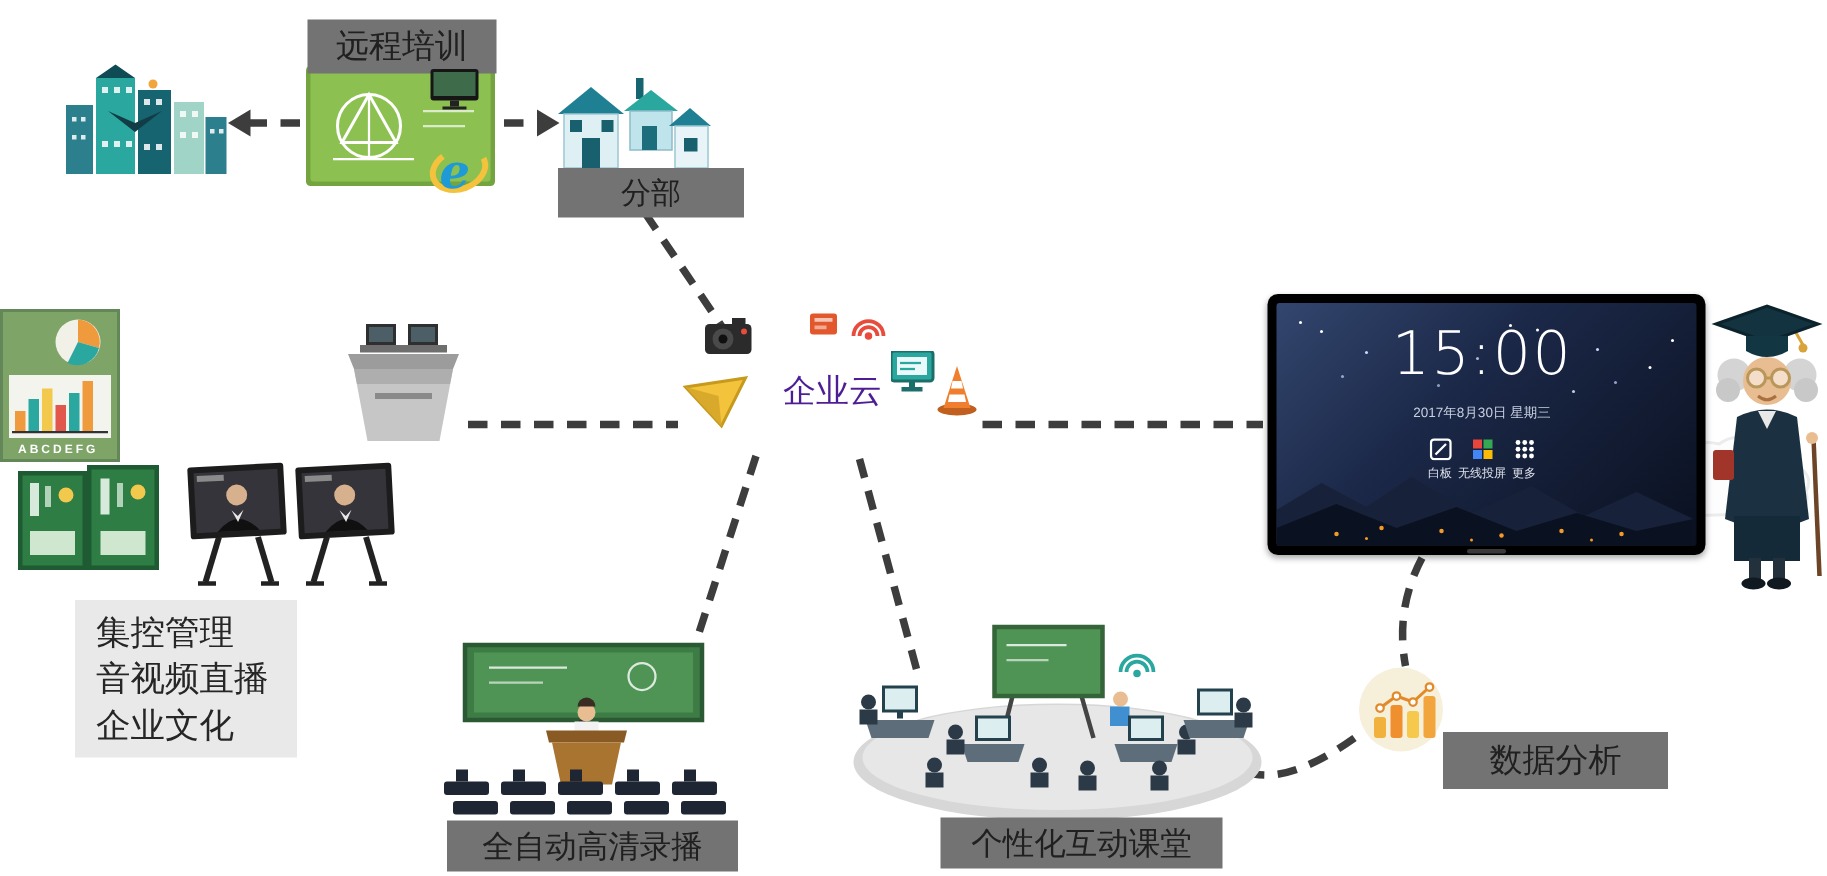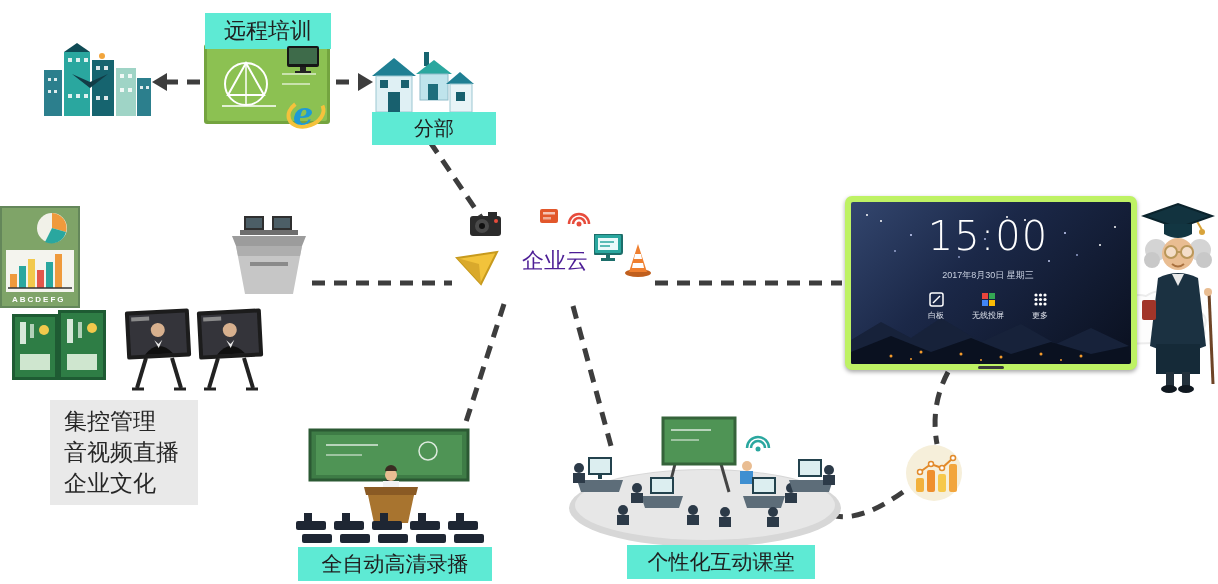--- a/index.html
+++ b/index.html
@@ -1,29 +1,29 @@
 <!DOCTYPE html>
 <html><head>
 <meta charset="utf-8">
 <style>
 *{margin:0;padding:0;box-sizing:border-box}
 html,body{width:1218px;height:584px;background:#fff;font-family:"Liberation Sans","DejaVu Sans",sans-serif;overflow:hidden}
 #stage{position:relative;width:1218px;height:584px;background:#fff}
 .abs{position:absolute}
 svg{display:block}
-.tag{background:#5eead4;color:#202020;text-align:center;font-size:20px;padding:3px 8px;white-space:nowrap;display:flex;align-items:center;justify-content:center}.z1{z-index:1}.z2{z-index:2}.z3{z-index:3}
+.tag{background:#737373;color:#202020;text-align:center;font-size:20px;padding:3px 8px;white-space:nowrap;display:flex;align-items:center;justify-content:center}.z1{z-index:1}.z2{z-index:2}.z3{z-index:3}
 .services{background:#e9e9e9;color:#262626;font-size:23px;line-height:31px;padding:6px 14px;font-weight:500}
-.display-frame{background:#bef264;border-radius:7px;padding:6px;box-shadow:0 2px 4px rgba(0,0,0,.35)}
+.display-frame{background:#000000;border-radius:7px;padding:6px;box-shadow:0 2px 4px rgba(0,0,0,.35)}
 .display-screen{position:relative;width:100%;height:100%;overflow:hidden;border-radius:2px;background:linear-gradient(135deg,#33466e 0%,#1b2848 40%,#0a101f 100%)}
 .stars{position:absolute;left:15px;top:12px;width:2px;height:2px;border-radius:50%;background:#fff;
 box-shadow:14px 6px 0 #fff,44px 20px 0 #cdd6ff,74px 9px 0 #fff,118px 24px 0 #aab6e0,158px 5px 0 #fff,198px 18px 0 #cdd6ff,233px 30px 0 #fff,92px 42px 0 #8f9cc6,182px 46px 0 #c0caf0,248px 12px 0 #fff,28px 36px 0 #9aa6d0,140px 2px 0 #fff,210px 40px 0 #93a0cc}
 .clock-cluster{position:absolute;left:52px;top:14px;width:170px;text-align:center;color:#fff}
 .clock{font-family:"DejaVu Sans",sans-serif;font-weight:200;font-size:40px;letter-spacing:1px;line-height:1}
 .date{font-size:9px;color:#c8d0e0;margin-top:13px}
-.shortcuts{display:flex;justify-content:center;gap:28px;margin-top:10px}
+.shortcuts{display:flex;justify-content:center;gap:4px;margin-top:10px}
 .shortcut{display:flex;flex-direction:column;align-items:center}
 .shortcut .lbl{font-size:8px;color:#dfe3ec;margin-top:3px}
 </style>
 </head>
 <body>
 
 <div id="stage">
 
   <svg class="abs z1" style="left:0;top:0" width="1218" height="584" viewBox="0 0 1218 584">
     <g stroke="#3d3d3d" stroke-width="5" stroke-dasharray="13 9" fill="none">
@@ -448,14 +448,15 @@
       <rect x="23" y="28" width="8" height="22" rx="2" fill="#ef8f2e"></rect>
       <rect x="34" y="32" width="8" height="18" rx="2" fill="#f6c84c"></rect>
       <rect x="45" y="22" width="8" height="28" rx="2" fill="#f2a53c"></rect>
       <polyline points="16,30 27,22 38,26 49,16" fill="none" stroke="#e28a2a" stroke-width="2"></polyline>
       <circle cx="16" cy="30" r="2.5" fill="#fff" stroke="#e28a2a" stroke-width="1.5"></circle>
       <circle cx="27" cy="22" r="2.5" fill="#fff" stroke="#e28a2a" stroke-width="1.5"></circle>
       <circle cx="38" cy="26" r="2.5" fill="#fff" stroke="#e28a2a" stroke-width="1.5"></circle>
       <circle cx="49" cy="16" r="2.5" fill="#fff" stroke="#e28a2a" stroke-width="1.5"></circle>
     </svg>
   </div>
+  <div class="abs z3 tag" style="left:962px;top:488px;width:150px;height:38px;font-size:22px">数据分析</div>
 
 </div>
 
 </body></html>

